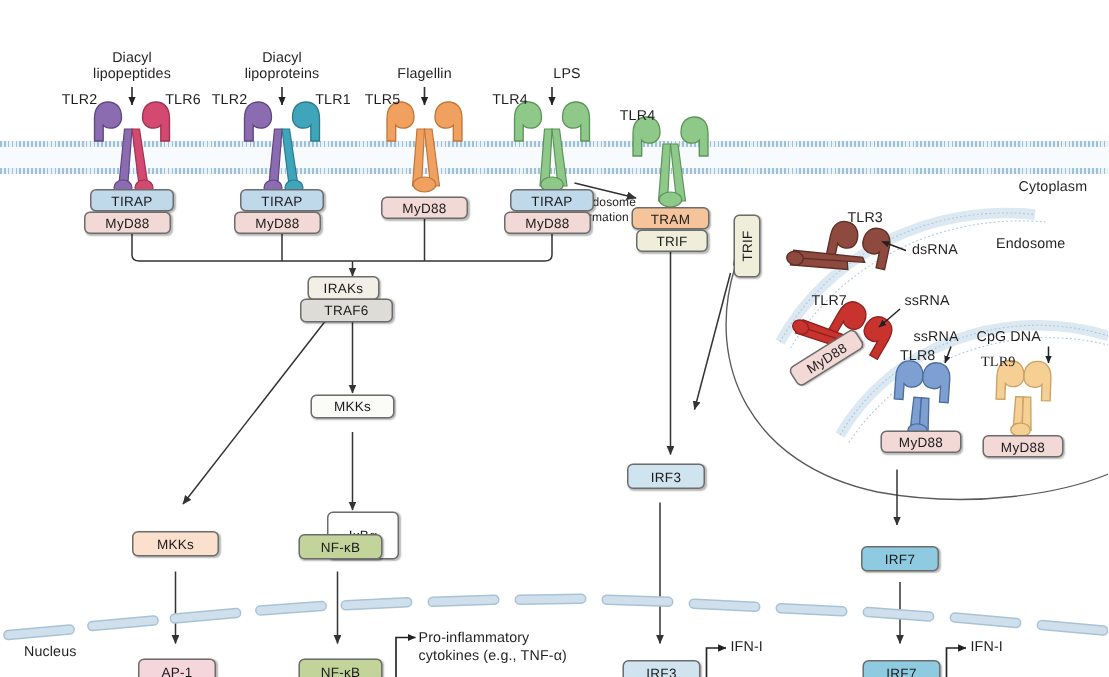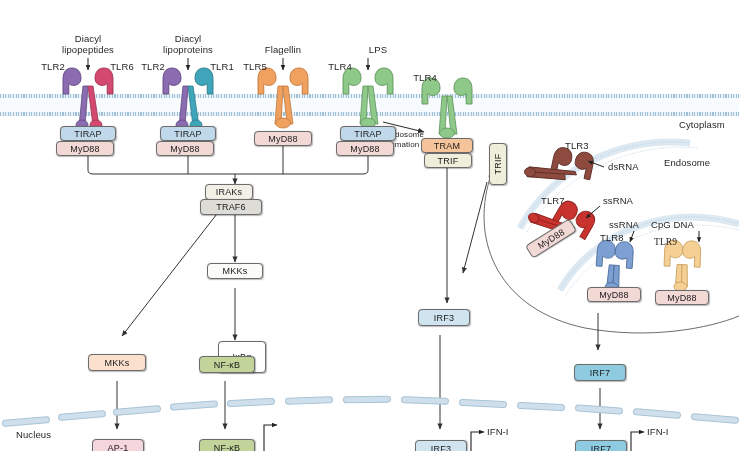--- a/index.html
+++ b/index.html
@@ -429,16 +429,20 @@
   <div class="lam" style="left:517px;top:375px;width:48px;transform:rotate(3deg);"></div>
   <div class="lam" style="left:575px;top:378px;width:48px;transform:rotate(4deg);"></div>
   <div class="lam" style="left:633px;top:382px;width:48px;transform:rotate(5deg);"></div>
   <div class="lam" style="left:691px;top:387px;width:48px;transform:rotate(5deg);"></div>
 
   <div class="box" style="left:92px;top:411px;width:52px;height:17px;background:#f5d6dc;">AP-1</div>
   <div class="box" style="left:199px;top:411px;width:56px;height:17px;background:#c3d49a;">NF-κB</div>
   <div class="box" style="left:415px;top:412px;width:52px;height:17px;background:#cfe4ee;">IRF3</div>
   <div class="box" style="left:575px;top:412px;width:52px;height:17px;background:#8ecbe0;">IRF7</div>
 
+  <div class="lbl" style="left:279px;top:392px;line-height:11.5px;">
+    <span>Pro-inflammatory</span><br>
+    <span>cytokines (e.g., TNF-α)</span>
+  </div>
   <div class="lbl" style="left:487px;top:398px;">IFN-I</div>
   <div class="lbl" style="left:647px;top:398px;">IFN-I</div>
 
 </div>
 
 </body></html>

